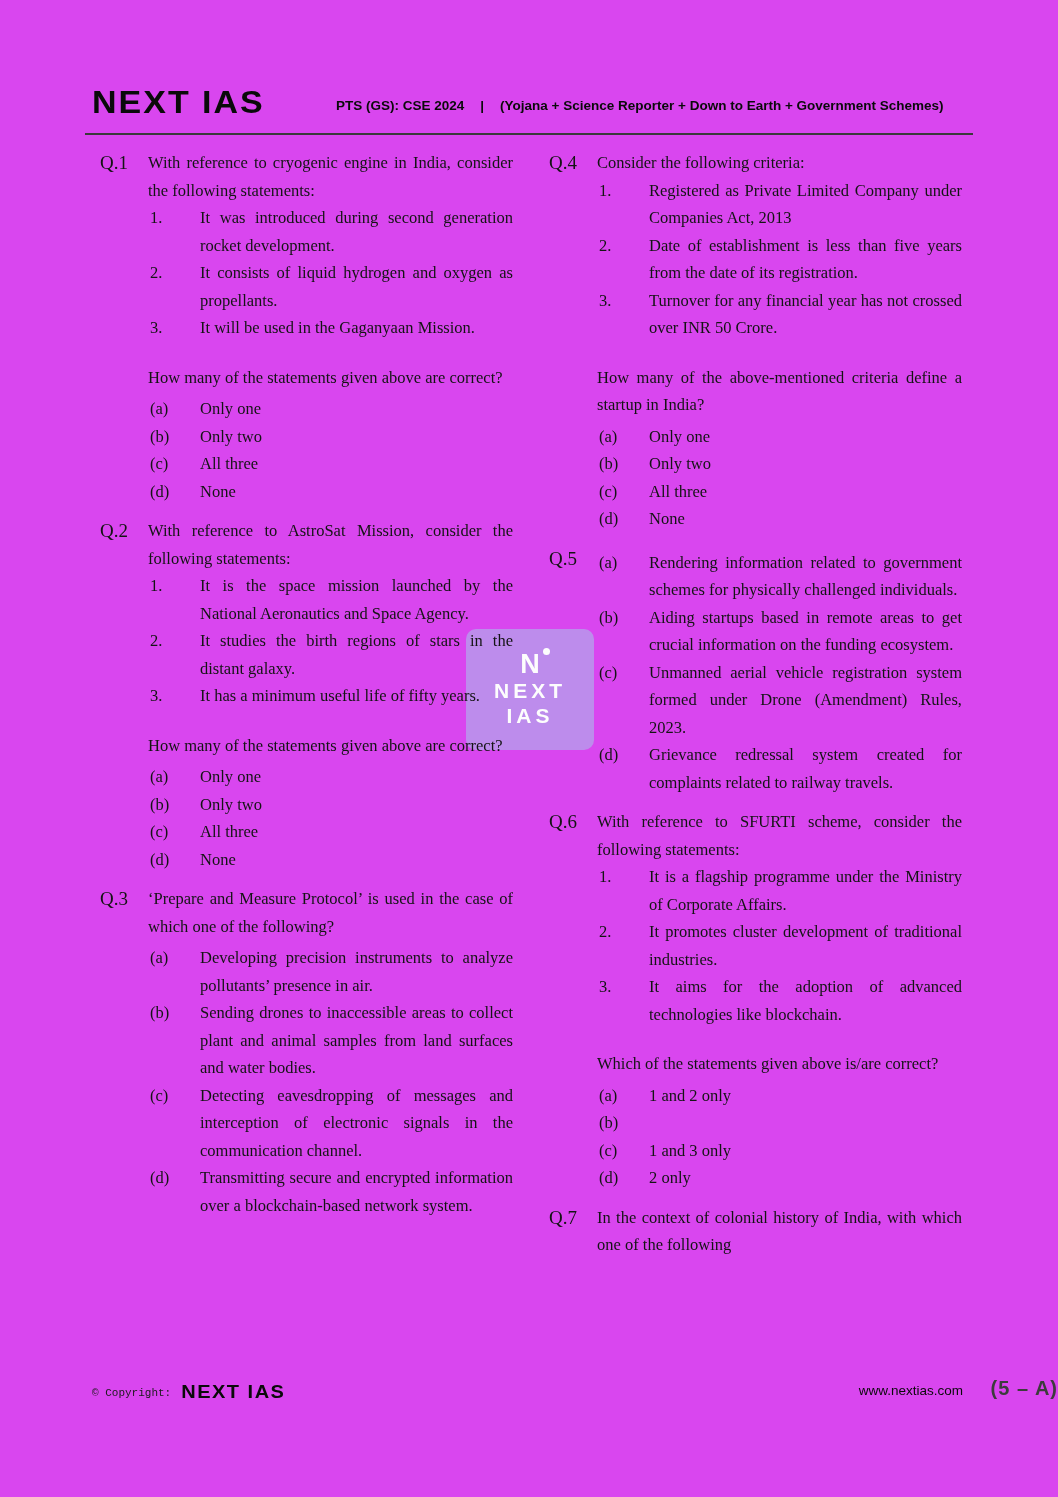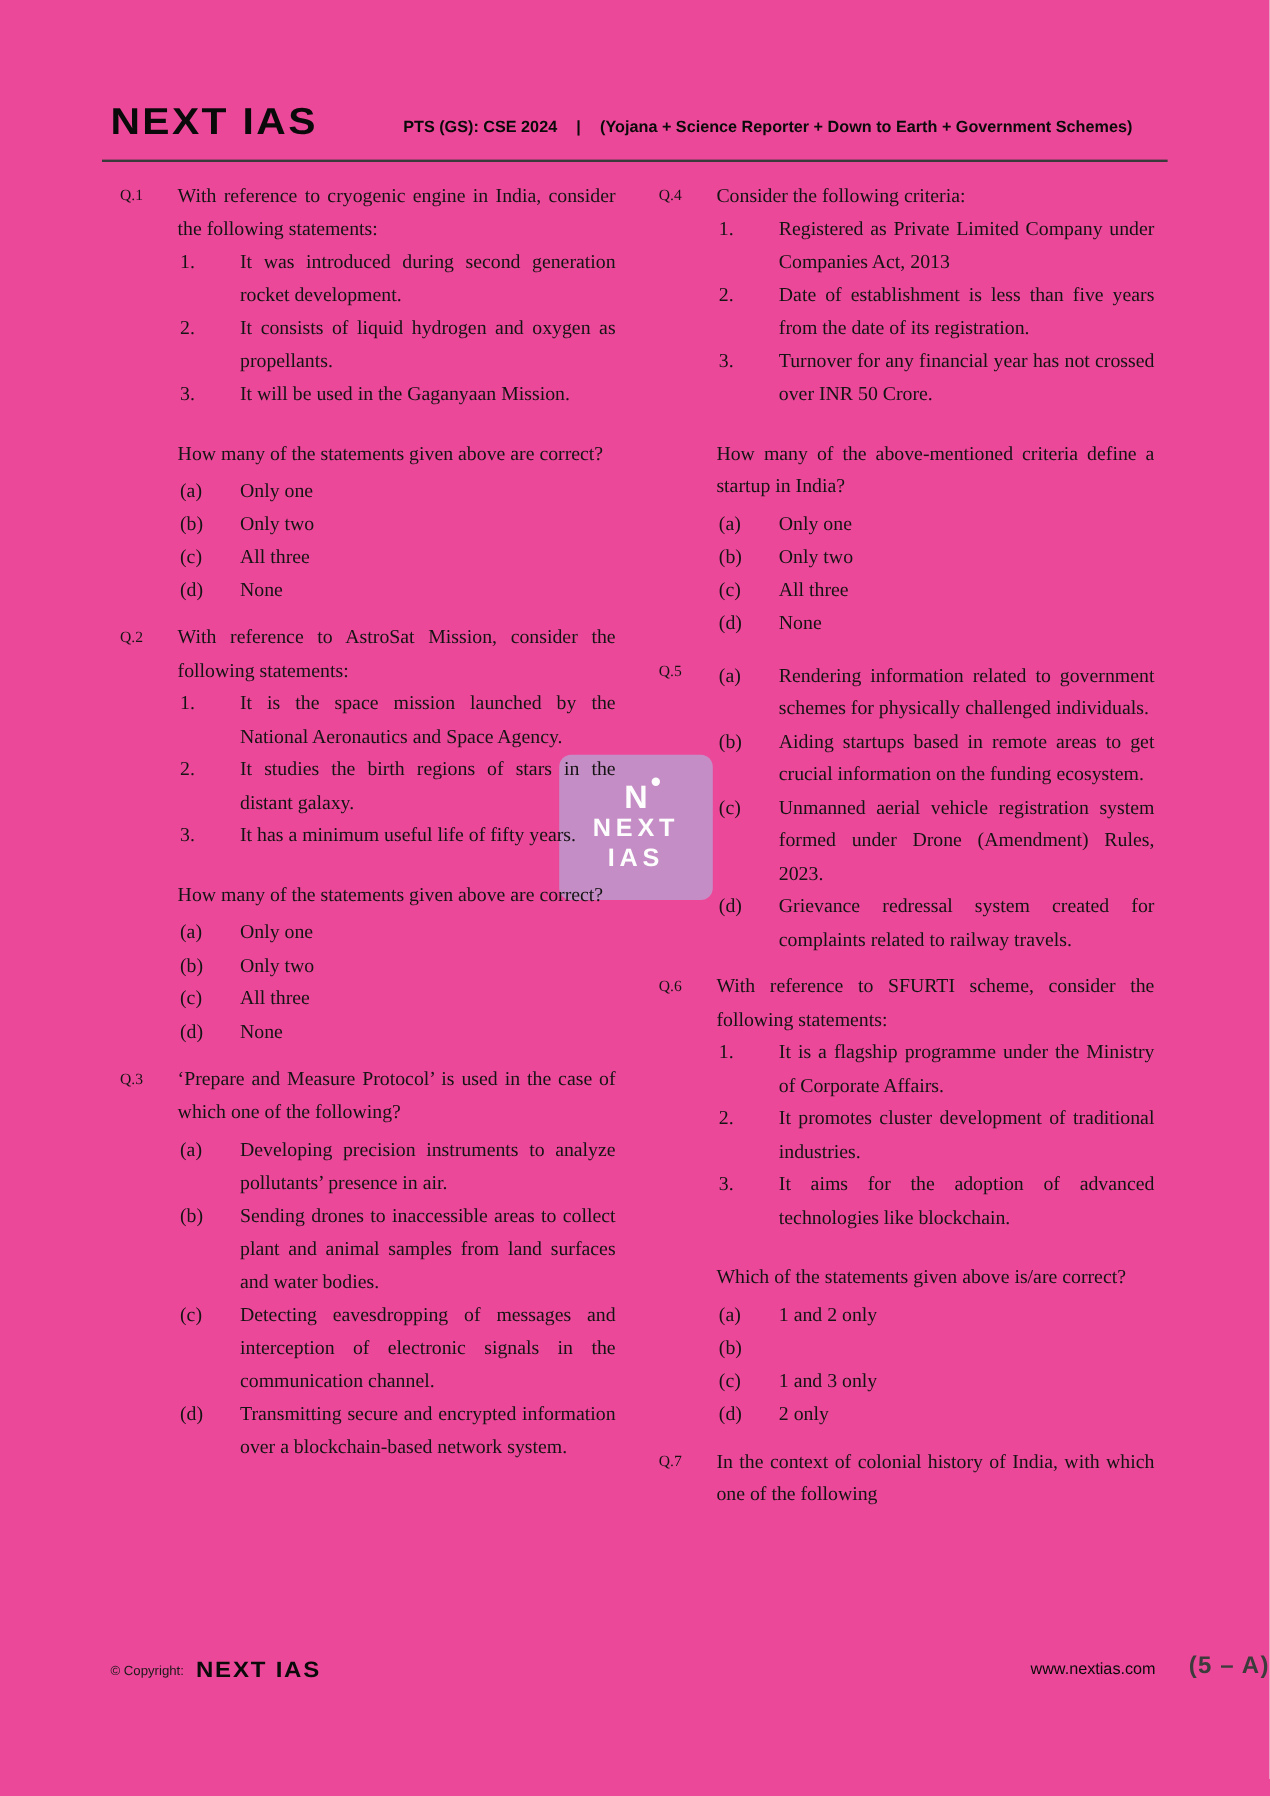--- a/index.html
+++ b/index.html
@@ -1,19 +1,19 @@
 <!DOCTYPE html>
 <html><head>
 <meta charset="utf-8">
 <style>
   html,body{margin:0;padding:0;background:#e8e8e8;}
   .page{
     position:relative;
     width:1058px;height:1497px;
-    background:#ec4899;
+    background:#d946ef;
     margin:0 auto;
     font-family:"Liberation Serif","DejaVu Serif",serif;
     color:#141414;
     overflow:hidden;
   }
   
   .hdr-logo{
     position:absolute;left:92px;top:86px;
     font-family:"Liberation Sans","DejaVu Sans",sans-serif;
     font-weight:900;font-size:34px;line-height:1;
@@ -45,35 +45,35 @@
     width:7px;height:7px;border-radius:50%;background:#fdfdfd;
   }
   .wm-word{color:#fdfdfd;font-size:21px;line-height:1.15;letter-spacing:4px;}
   
   .columns{
     position:absolute;left:100px;top:149px;width:862px;
     display:flex;gap:36px;z-index:1;
   }
   .col{width:413px;flex:none;}
   .q{display:flex;margin-bottom:12px;}
-  .q-num{width:48px;flex:none;font-size:13px;line-height:27.5px;}
+  .q-num{width:48px;flex:none;font-size:19px;line-height:27.5px;}
   .q-body{flex:1;min-width:0;}
   .q-intro{font-size:16.5px;line-height:27.5px;text-align:justify;}
   .stmt,.opt{display:flex;}
   .stmt-num,.opt-label{width:50px;flex:none;margin-left:2px;font-size:16.5px;line-height:27.5px;}
   .stmt-text,.opt-text{flex:1;min-width:0;font-size:16.5px;line-height:27.5px;text-align:justify;}
   .q-stem{margin-top:22px;font-size:16.5px;line-height:27.5px;text-align:justify;}
   .q-opts{margin-top:4px;}
   
   .ftr-left{
     position:absolute;left:92px;top:1381px;
     display:flex;align-items:center;gap:10px;
   }
   .ftr-copy{
-    font-family:Liberation Sans, sans-serif;
+    font-family:Liberation Mono, monospace;
     font-size:11px;color:#1a1a1a;
   }
   .ftr-logo{
     font-family:"Liberation Sans","DejaVu Sans",sans-serif;
     font-weight:900;font-size:20px;letter-spacing:1.5px;color:#0a0a0a;
     transform:scaleY(0.92);
   }
   .ftr-page{
     position:absolute;left:0;top:1377px;width:1058px;text-align:right;
     font-family:"Liberation Sans","DejaVu Sans",sans-serif;

